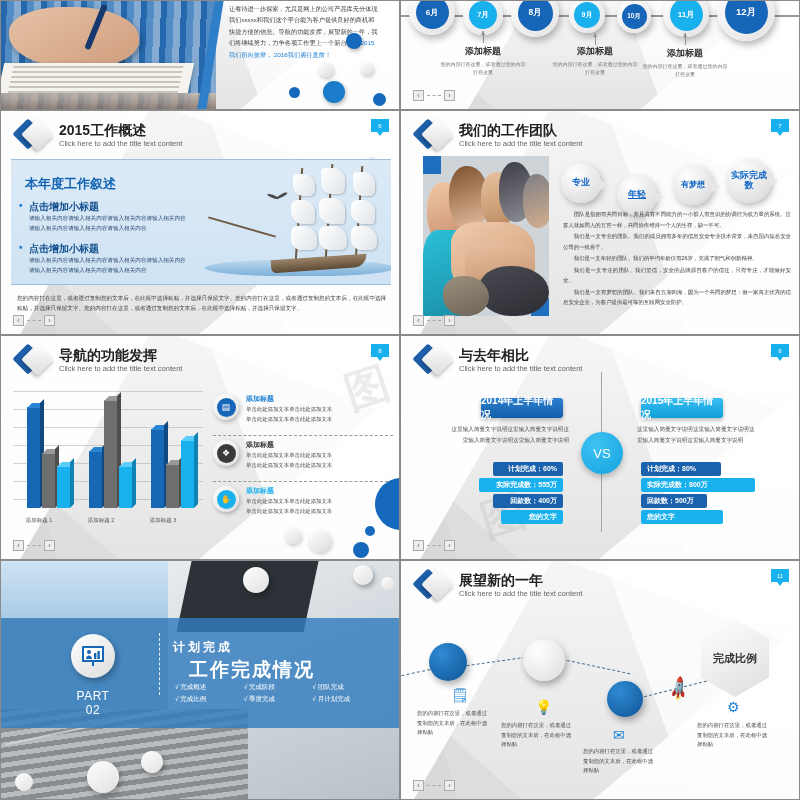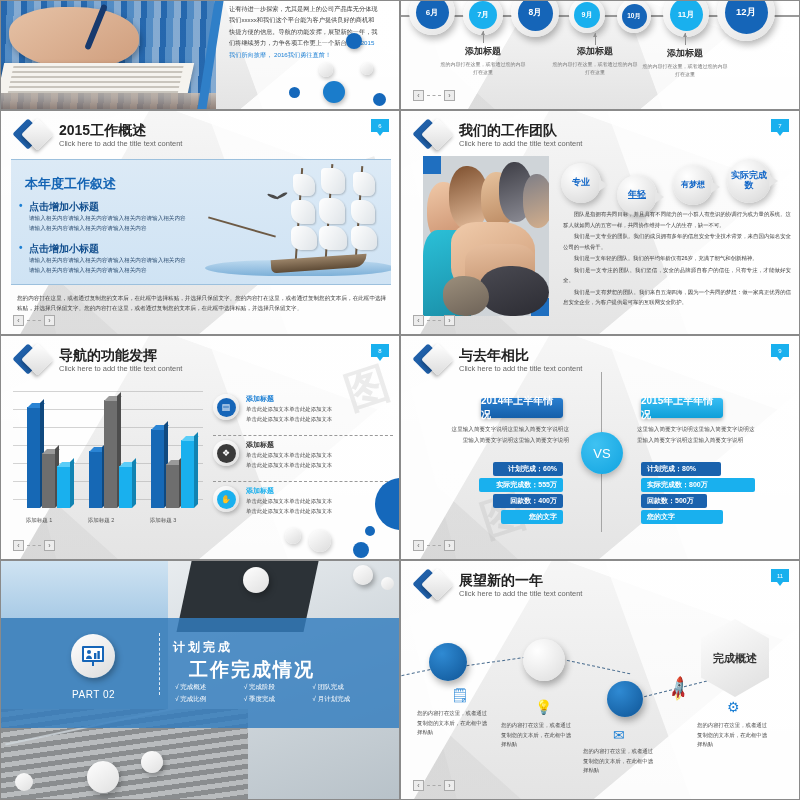--- a/index.html
+++ b/index.html
@@ -150,21 +150,21 @@
   .s7build { position:absolute; left:42%; top:0; width:58%; height:100%;
       background:linear-gradient(160deg,#e8ecef,#b8c2c9); }
   .s7dark { position:absolute; left:46%; top:0; width:32%; height:30%; background:#2c3237; transform:skewX(-12deg);}
   .s7stairs { position:absolute; left:0; bottom:0; width:62%; height:38%;
       background:repeating-linear-gradient(-8deg,#8a8d8f 0 5px,#b9bcbe 5px 10px);}
   .s7rail { position:absolute; left:2%; bottom:8%; width:60%; height:26%; border-top:2px solid #cfd7dc; transform:rotate(-12deg); opacity:.8;}
   .s7band { position:absolute; left:0; top:24%; width:100%; height:46%; background:rgba(50,125,190,.82);}
   .s7circ { position:absolute; left:70px; top:73px; width:44px; height:44px; border-radius:50%;
       background:linear-gradient(145deg,#ffffff,#dcdcdc); box-shadow:2px 3px 6px rgba(0,0,0,.3);
       display:flex; align-items:center; justify-content:center;}
-  .s7part { position:absolute; left:70px; top:128px; width:44px; text-align:right; color:#fff; font-size:10px; letter-spacing:.5px;}
+  .s7part { position:absolute; left:70px; top:128px; width:44px; text-align:center; color:#fff; font-size:12px; letter-spacing:.5px;}
   .s7div { position:absolute; left:158px; top:72px; height:62px; border-left:1px dashed rgba(255,255,255,.85);}
   .s7t1 { position:absolute; left:172px; top:78px; color:#fff; font-size:12px; font-weight:bold; letter-spacing:3px;}
   .s7t2 { position:absolute; left:188px; top:96px; color:#fff; font-size:19px; font-weight:bold; letter-spacing:2px;}
   .s7items { position:absolute; left:174px; top:122px; width:200px; display:grid; grid-template-columns:1fr 1fr 1fr; gap:3px 6px;}
   .s7items div { color:#fff; font-size:6.5px; }
 
   
   .node8 { position:absolute; border-radius:50%; }
   .hexa { position:absolute; width:68px; height:78px; background:linear-gradient(150deg,#ffffff,#dedede);
       clip-path:polygon(50% 0,100% 25%,100% 75%,50% 100%,0 75%,0 25%);
@@ -587,21 +587,21 @@
     <div class="dashpath" style="left:0px;top:110px;width:40px;transform:rotate(-12deg);"></div>
     <div class="dashpath" style="left:60px;top:100px;width:70px;transform:rotate(-8deg);"></div>
     <div class="dashpath" style="left:150px;top:104px;width:80px;transform:rotate(12deg);"></div>
     <div class="dashpath" style="left:232px;top:128px;width:80px;transform:rotate(-14deg);"></div>
 
     <div class="node8" style="left:28px;top:82px;width:38px;height:38px;background:radial-gradient(circle at 34% 28%,#2f8ad3,#0f5596);box-shadow:2px 4px 7px rgba(0,0,0,.3);"></div>
     <div class="node8" style="left:122px;top:78px;width:42px;height:42px;background:radial-gradient(circle at 34% 28%,#ffffff,#dcdcdc);box-shadow:2px 4px 7px rgba(0,0,0,.3);"></div>
     <div class="node8" style="left:206px;top:120px;width:36px;height:36px;background:radial-gradient(circle at 34% 28%,#2f8ad3,#0f5596);box-shadow:2px 4px 7px rgba(0,0,0,.3);"></div>
 
     <div class="rocket" style="left:268px;top:118px;">🚀</div>
-    <div class="hexa" style="left:300px;top:58px;">完成概述</div>
+    <div class="hexa" style="left:300px;top:58px;">完成比例</div>
 
     <div class="ico8" style="left:50px;top:126px;">🗒</div>
     <div class="lbl8" style="left:16px;top:148px;">您的内容打在这里，或者通过复制您的文本后，在此框中选择粘贴</div>
 
     <div class="ico8" style="left:134px;top:138px;">💡</div>
     <div class="lbl8" style="left:100px;top:160px;">您的内容打在这里，或者通过复制您的文本后，在此框中选择粘贴</div>
 
     <div class="ico8" style="left:212px;top:166px;">✉</div>
     <div class="lbl8" style="left:182px;top:186px;">您的内容打在这里，或者通过复制您的文本后，在此框中选择粘贴</div>
 

